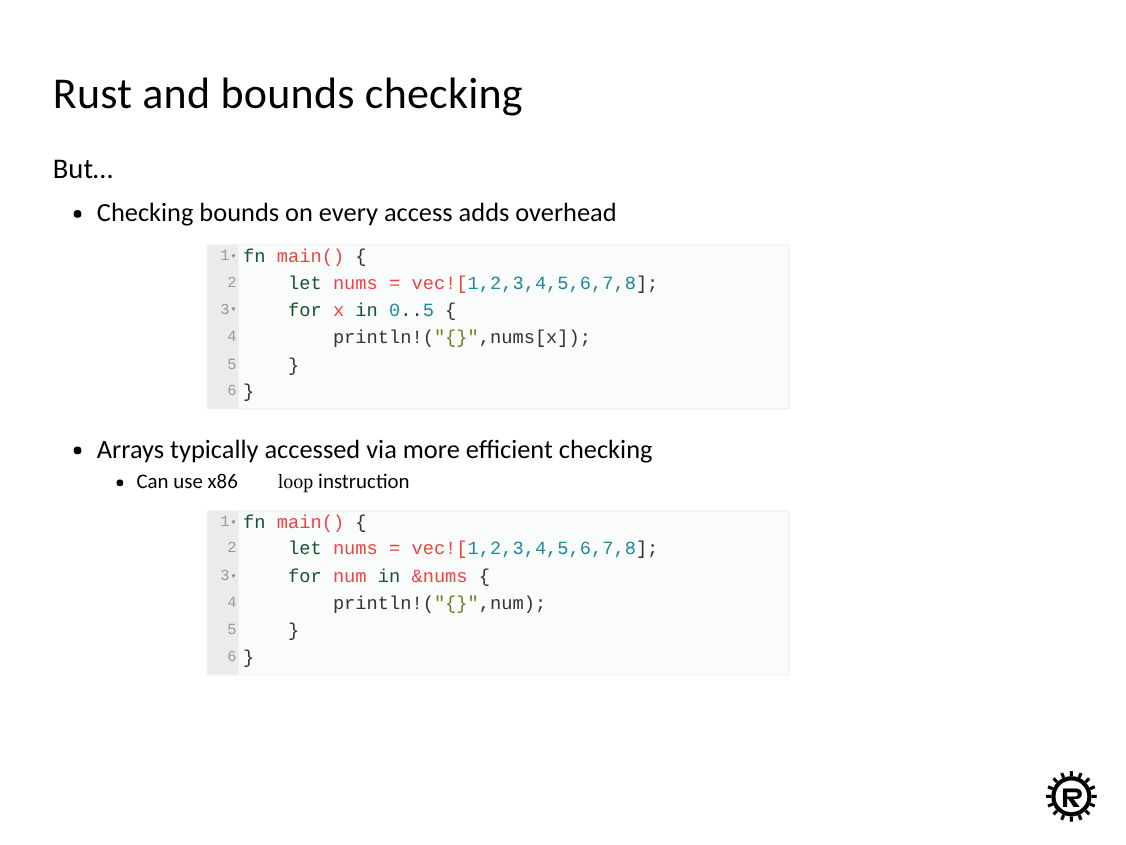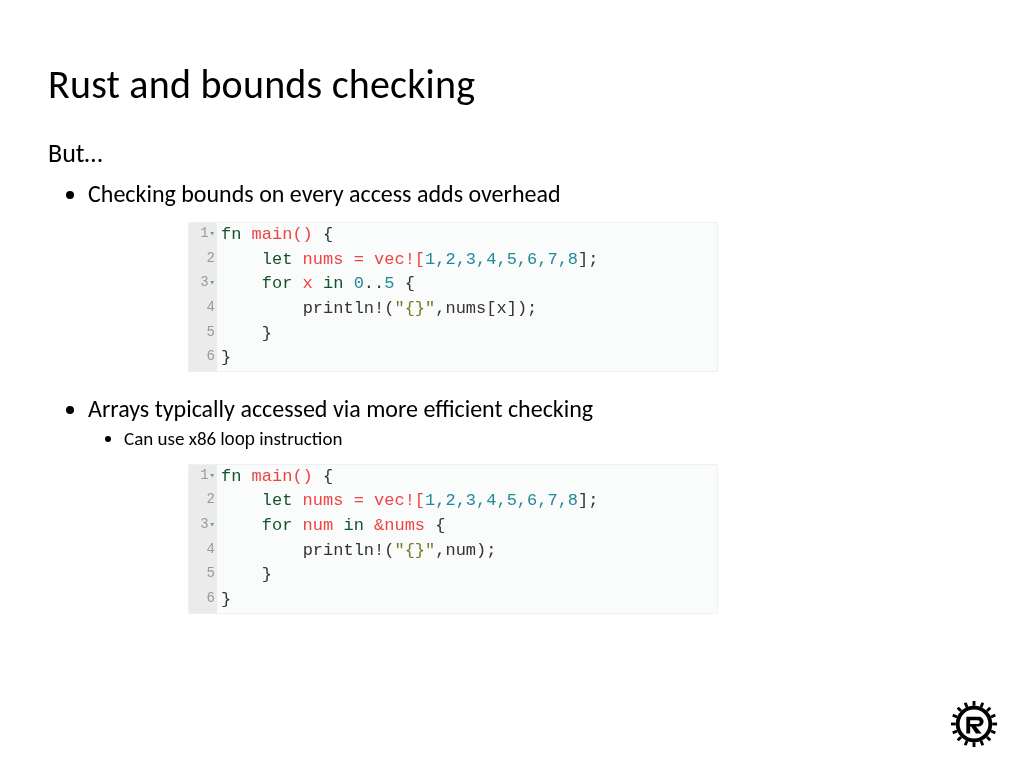--- a/index.html
+++ b/index.html
@@ -37,22 +37,23 @@
   }
   ul.inner {
     list-style: disc;
     margin: 4px 0 0 8px;
     padding: 0 0 0 28px;
   }
   ul.inner > li {
     font-size: 19px;
   }
   code.inline {
-    font-family: Liberation Sans, sans-serif;
+    font-family: Liberation Serif, serif;
     font-size: 0.96em;
+    margin-left: 32px;
   }
   .codeblock {
     width: 530px;
     margin: 14px 0 22px 140px;
     background: #fafbfb;
     border: 1px solid #f0f0f0;
     font-family: Consolas, "Courier New", monospace;
     font-size: 17px;
     line-height: 1.45;
   }

